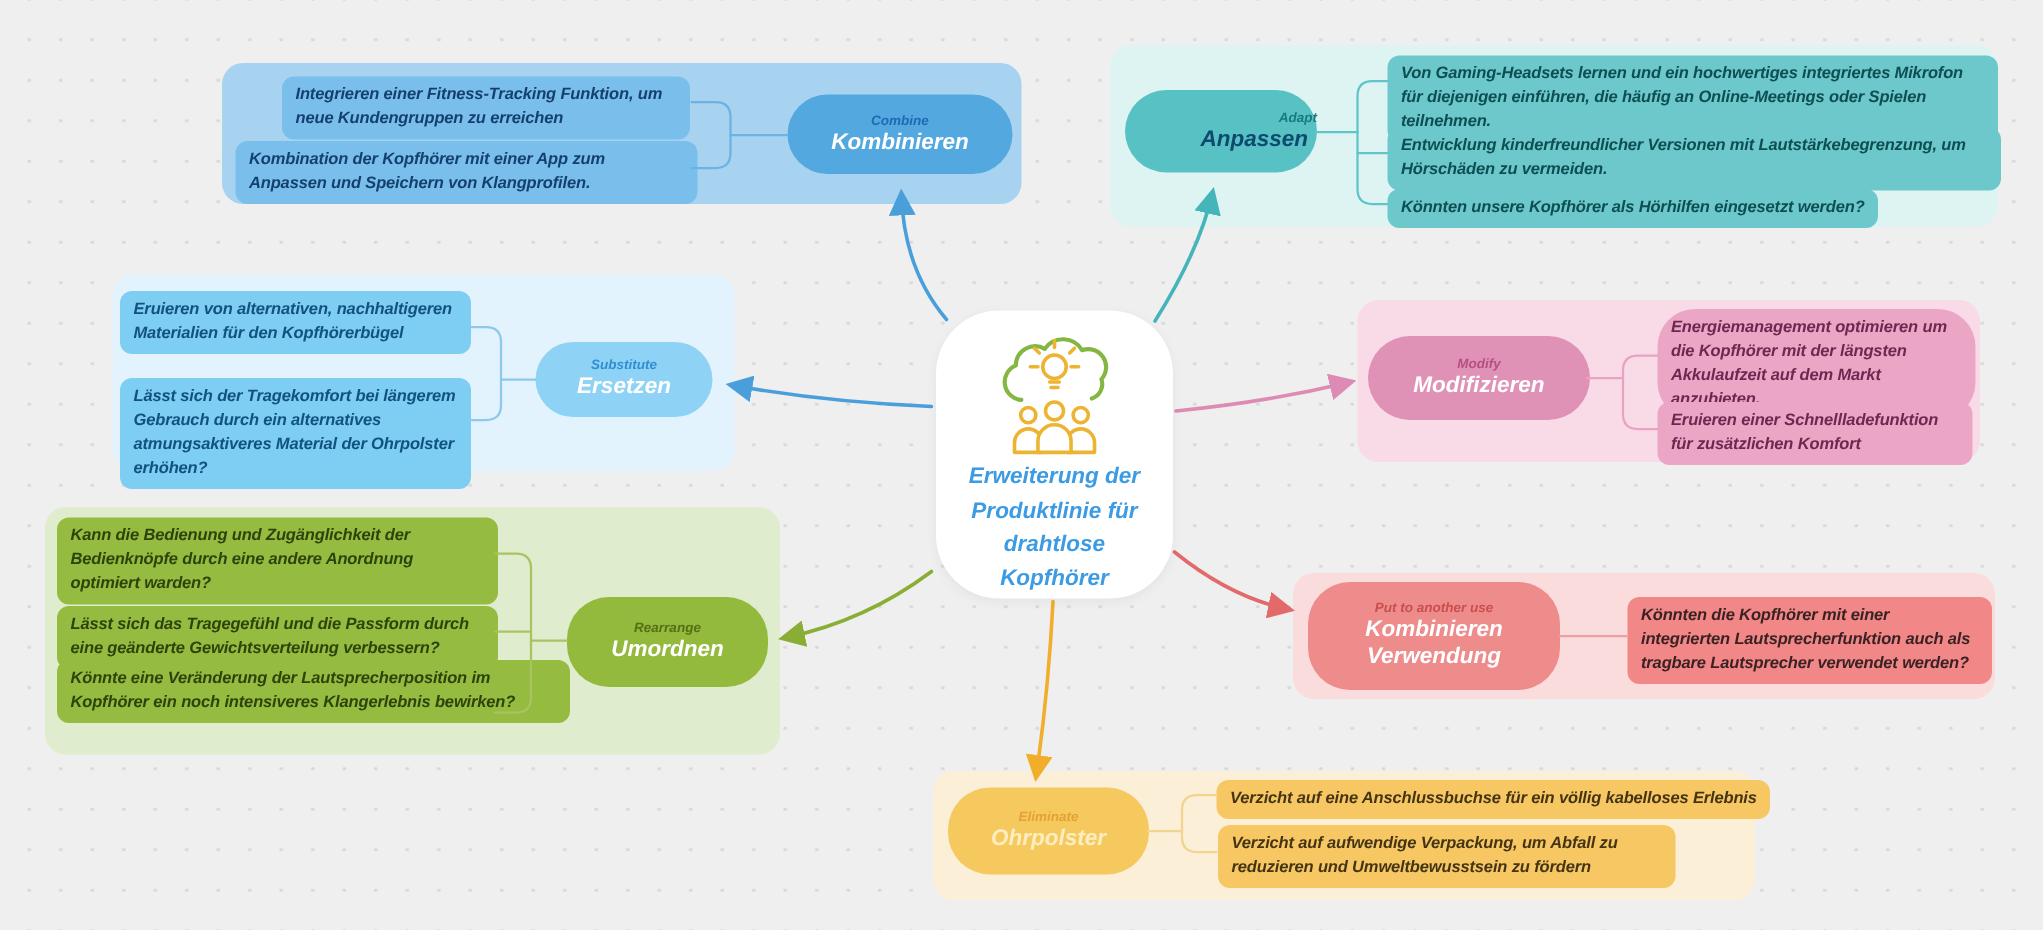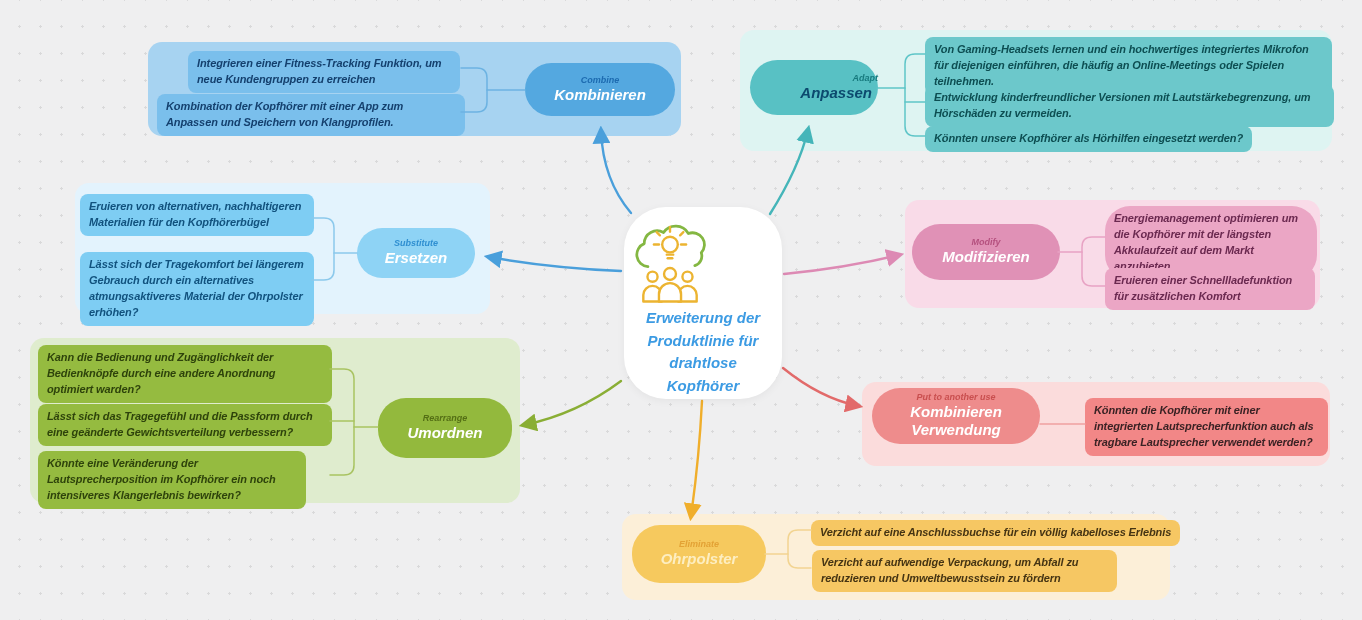--- a/index.html
+++ b/index.html
@@ -19,21 +19,21 @@
   .one-line{white-space:nowrap; width:auto !important;}
   .pill{
     position:absolute; border-radius:28px; display:flex; flex-direction:column;
     align-items:center; justify-content:center; text-align:center; color:#fff;
   }
   .pill .small{font-style:italic; font-weight:bold; font-size:9px; line-height:1.2;}
   .pill .main{font-style:italic; font-weight:bold; font-size:15px; line-height:1.25; padding:0 6px;}
   #center-node{
     position:absolute; left:624px; top:207px; width:158px; height:192px;
     background:#ffffff; border-radius:42px; z-index:3;
-    display:flex; flex-direction:column; 
+    display:flex; flex-direction:column; align-items:center;
     box-shadow:0 2px 8px rgba(0,0,0,0.05);
   }
   #center-node .title{
     font-style:italic; font-weight:bold; font-size:15px; line-height:1.5;
     text-align:center; padding:0 8px; margin-top:2px;
   }
   #connector-overlay{position:absolute; left:0; top:0; z-index:2; pointer-events:none;}
   .mainline{fill:none; stroke-width:2.4px; stroke-linecap:round;}
   .bracket{fill:none; stroke-width:1.5px; stroke-linecap:round;}
 </style>
@@ -97,31 +97,31 @@
     </div>
   </div>
 
   <div class="branch" style="left: 30px; top: 338px; width: 490px; height: 165px; background: rgb(223, 236, 206);">
     <div class="item" style="left: 8px; top: 7px; width: 294px; background: rgb(149, 187, 64); color: rgb(46, 67, 11);">
       <span>Kann die Bedienung und Zugänglichkeit der Bedienknöpfe durch eine andere Anordnung optimiert warden?</span>
     </div>
     <div class="item" style="left: 8px; top: 66px; width: 294px; background: rgb(149, 187, 64); color: rgb(46, 67, 11);">
       <span>Lässt sich das Tragegefühl und die Passform durch eine geänderte Gewichtsverteilung verbessern?</span>
     </div>
-    <div class="item" style="left: 8px; top: 113px; width: 268px; background: rgb(149, 187, 64); color: rgb(46, 67, 11);">
+    <div class="item" style="left: 8px; top: 102px; width: 342px; background: rgb(149, 187, 64); color: rgb(46, 67, 11);">
       <span>Könnte eine Veränderung der Lautsprecherposition im Kopfhörer ein noch intensiveres Klangerlebnis bewirken?</span>
     </div>
     <div class="pill" style="left: 348px; top: 60px; width: 134px; height: 60px; background: rgb(147, 185, 61);">
       <span class="small" style="color: rgb(84, 111, 21);">Rearrange</span>
       <span class="main" style="color: rgb(255, 255, 255);">Umordnen</span>
     </div>
   </div>
 
   <div class="branch" style="left: 862px; top: 382px; width: 468px; height: 84px; background: rgb(251, 220, 220);">
-    <div class="pill" style="left: 10px; top: 6px; width: 168px; height: 56px; background: rgb(238, 140, 140);">
+    <div class="pill" style="left: 10px; top: 6px; width: 168px; height: 72px; background: rgb(238, 140, 140);">
       <span class="small" style="color: rgb(201, 79, 79);">Put to another use</span>
       <span class="main" style="color: rgb(255, 255, 255);">Kombinieren Verwendung</span>
     </div>
     <div class="item" style="left: 223px; top: 16px; width: 243px; background: rgb(242, 135, 135); color: rgb(58, 34, 36);">
       <span>Könnten die Kopfhörer mit einer integrierten Lautsprecherfunktion auch als tragbare Lautsprecher verwendet werden?</span>
     </div>
   </div>
 
   <div class="branch" style="left: 622px; top: 514px; width: 548px; height: 86px; background: rgb(252, 239, 216);">
     <div class="pill" style="left: 10px; top: 11px; width: 134px; height: 58px; background: rgb(246, 201, 94);">

